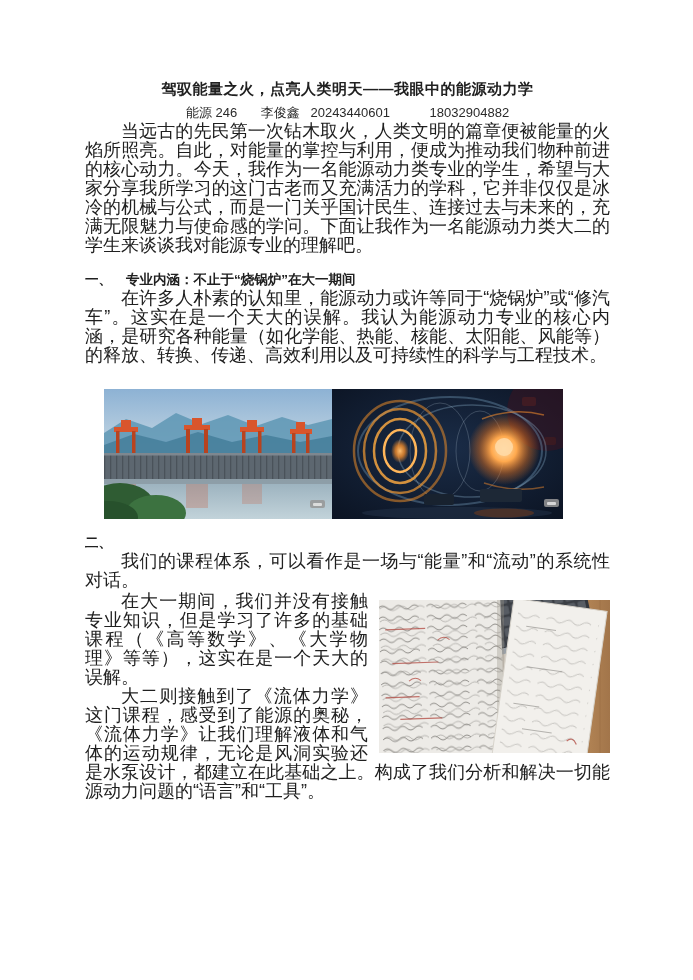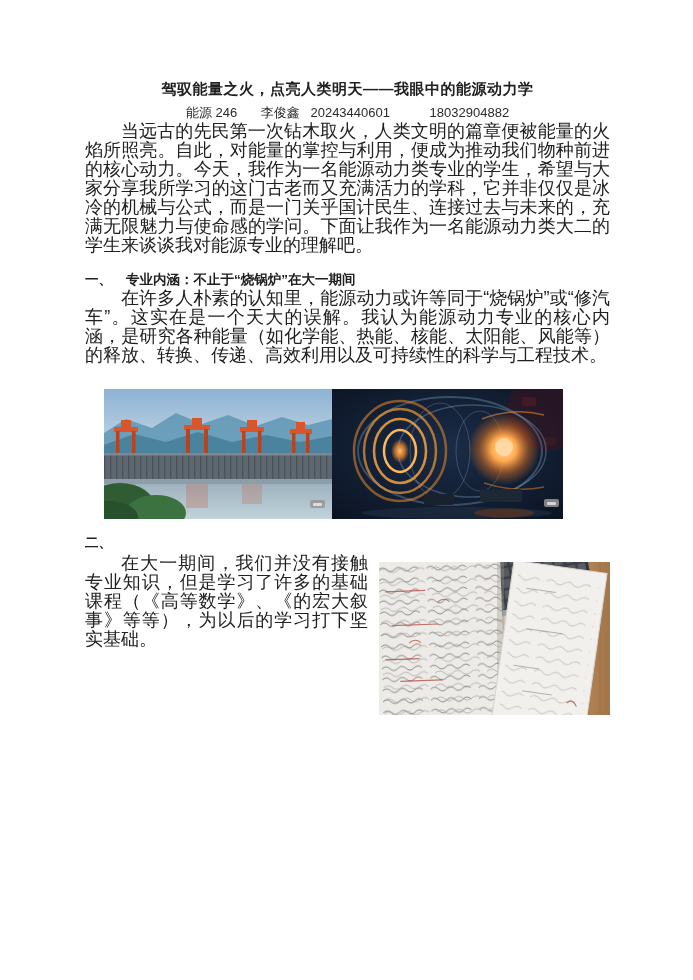--- a/index.html
+++ b/index.html
@@ -202,20 +202,21 @@
         <span class="wm" style="left:212px;top:110px;width:15px;height:8px;">
             <span class="wm-inner"></span>
           </span>
       </figure>
     </div>
 
     <div class="sec-heading s2-heading">
       <span class="sec-num">二、</span>
     </div>
 
+    <p class="para s2p1">我们的课程体系，可以看作是一场与“能量”和“流动”的系统性对话。</p>
 
     <div class="wrap-block">
 
       <figure class="notes-photo">
         <svg width="231" height="153" viewBox="0 0 231 153">
           <defs>
             <linearGradient id="woodG" x1="0" y1="0" x2="1" y2="0">
               <stop offset="0" stop-color="#bc8d5b"></stop>
                 <stop offset="1" stop-color="#a2754a"></stop>
             </linearGradient>
@@ -248,17 +249,18 @@
           <rect x="118" y="0" width="7" height="153" fill="#9c948a" opacity=".35"></rect>
           <g transform="rotate(8 170 80)">
             <rect x="124" y="4" width="94" height="164" fill="#f2f0ec" stroke="#d8d4cc"></rect>
             <rect x="130" y="12" width="82" height="150" fill="url(#hw2)" opacity=".65"></rect>
             <path d="M140 30 h30 M146 70 h36 M138 108 h26 M150 132 h30" stroke="#8a8884" stroke-width="1" opacity=".6"></path>
             <path d="M196 138 q5 -6 10 2" stroke="#b5524a" stroke-width="1.2" fill="none" opacity=".8"></path>
           </g>
         </svg>
       </figure>
 
-      <p class="para">在大一期间，我们并没有接触专业知识，但是学习了许多的基础课程（《高等数学》、《的宏大叙事》等等），为以后的学习打下坚实基础。</p>
+      <p class="para">在大一期间，我们并没有接触专业知识，但是学习了许多的基础课程（《高等数学》、《大学物理》等等），这实在是一个天大的误解。</p>
+      <p class="para">大二则接触到了《流体力学》这门课程，感受到了能源的奥秘，《流体力学》让我们理解液体和气体的运动规律，无论是风洞实验还是水泵设计，都建立在此基础之上。构成了我们分析和解决一切能源动力问题的“语言”和“工具”。</p>
     </div>
 
   </div>
 </div>
 
 </body></html>

